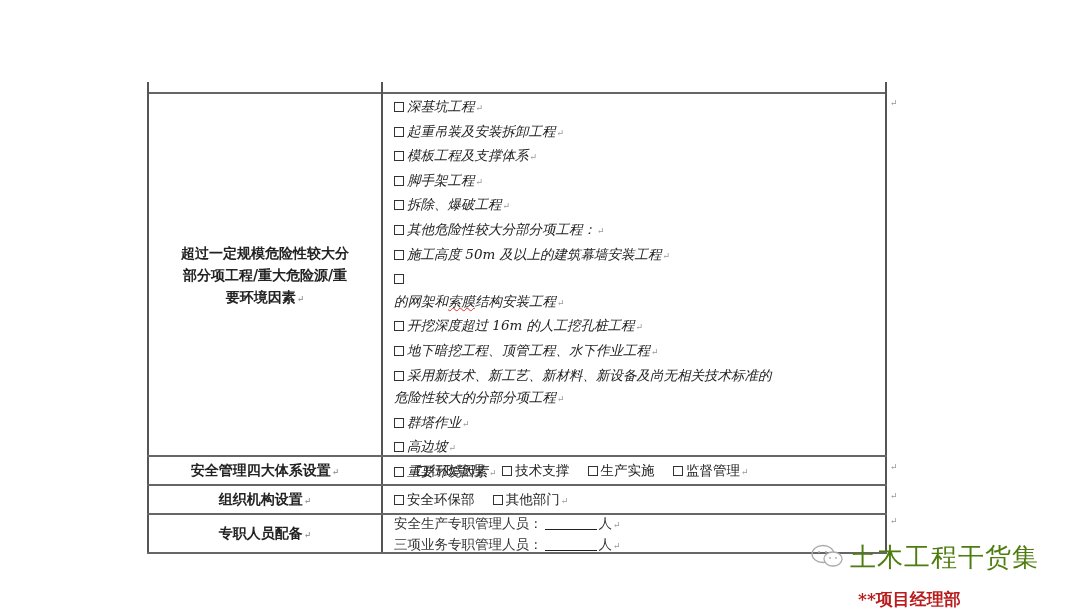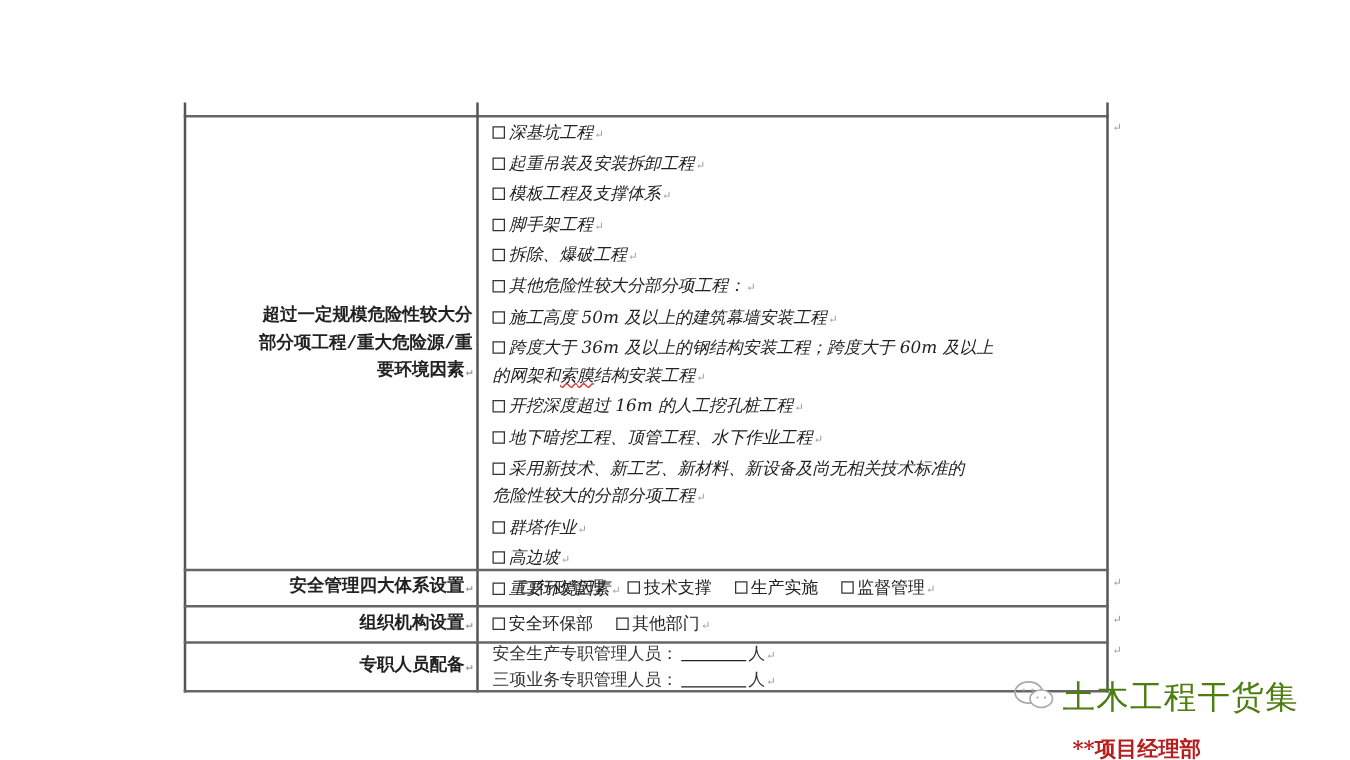--- a/index.html
+++ b/index.html
@@ -1,21 +1,21 @@
 <!DOCTYPE html>
 <html><head>
 <meta charset="utf-8">
 <style>
   html, body { margin:0; padding:0; }
   body { width:1080px; height:608px; background:#ffffff; position:relative; overflow:hidden;
          font-family:"DejaVu Serif","Liberation Serif",serif; color:#222; }
   .vline { position:absolute; background:#555; width:2px; }
   .hline { position:absolute; background:#666; height:2px; }
   .cell-text { position:absolute; font-size:13.5px; line-height:22.6px; white-space:nowrap; color:#222; }
-  .label { position:absolute; font-weight:bold; font-size:14px; text-align:right; color:#222; line-height:22px;font-family:Liberation Mono, monospace; }
+  .label { position:absolute; font-weight:bold; font-size:14px; text-align:center; color:#222; line-height:22px; }
   .para { color:#999; font-size:9px; margin-left:1px; }
   .cb { display:inline-block; width:10px; height:10px; border:1px solid #333; margin-right:3px; vertical-align:-1px; box-sizing:border-box; }
   .row-opt { margin-right:14px; }
   .squiggle { text-decoration: underline wavy #d33; text-decoration-thickness:1px; }
   .mark { position:absolute; color:#999; font-size:9px; }
   .watermark { position:absolute; left:808px; top:540px; color:#4d7c0f; font-size:26px; font-family:"DejaVu Sans",sans-serif; letter-spacing:1px; }
   .wm-icon { position:absolute; left:810px; top:543px; width:36px; height:26px; }
   .footer { position:absolute; left:858px; top:588px; font-weight:bold; font-size:17px; color:#b91c1c; }
   .blank { display:inline-block; width:52px; border-bottom:1px solid #222; height:12px; vertical-align:-2px; margin:0 2px; }
 </style>
@@ -38,21 +38,21 @@
 </div>
 
 <div class="cell-text" style="left:394px; top:95px;font-style:italic;">
   <div><span class="cb"></span><span>深基坑工程</span><span class="para">↵</span></div>
   <div><span class="cb"></span><span>起重吊装及安装拆卸工程</span><span class="para">↵</span></div>
   <div><span class="cb"></span><span>模板工程及支撑体系</span><span class="para">↵</span></div>
   <div><span class="cb"></span><span>脚手架工程</span><span class="para">↵</span></div>
   <div><span class="cb"></span><span>拆除、爆破工程</span><span class="para">↵</span></div>
   <div><span class="cb"></span><span>其他危险性较大分部分项工程：</span><span class="para">↵</span></div>
   <div><span class="cb"></span><span>施工高度 50m 及以上的建筑幕墙安装工程</span><span class="para">↵</span></div>
-  <div><span class="cb"></span><span>跨度大于 36m 及以上的钢结构安装工程；跨度大于 60m 及以上</span></div>
+  <div><span class="cb"></span></div>
   <div><span>的网架和</span><span class="squiggle">索膜</span><span>结构安装工程</span><span class="para">↵</span></div>
   <div><span class="cb"></span><span>开挖深度超过 16m 的人工挖孔桩工程</span><span class="para">↵</span></div>
   <div><span class="cb"></span><span>地下暗挖工程、顶管工程、水下作业工程</span><span class="para">↵</span></div>
   <div><span class="cb"></span><span>采用新技术、新工艺、新材料、新设备及尚无相关技术标准的</span></div>
   <div><span>危险性较大的分部分项工程</span><span class="para">↵</span></div>
   <div><span class="cb"></span><span>群塔作业</span><span class="para">↵</span></div>
   <div><span class="cb"></span><span>高边坡</span><span class="para">↵</span></div>
   <div><span class="cb"></span><span>重要环境因素</span><span class="para">↵</span></div>
 </div>
 

